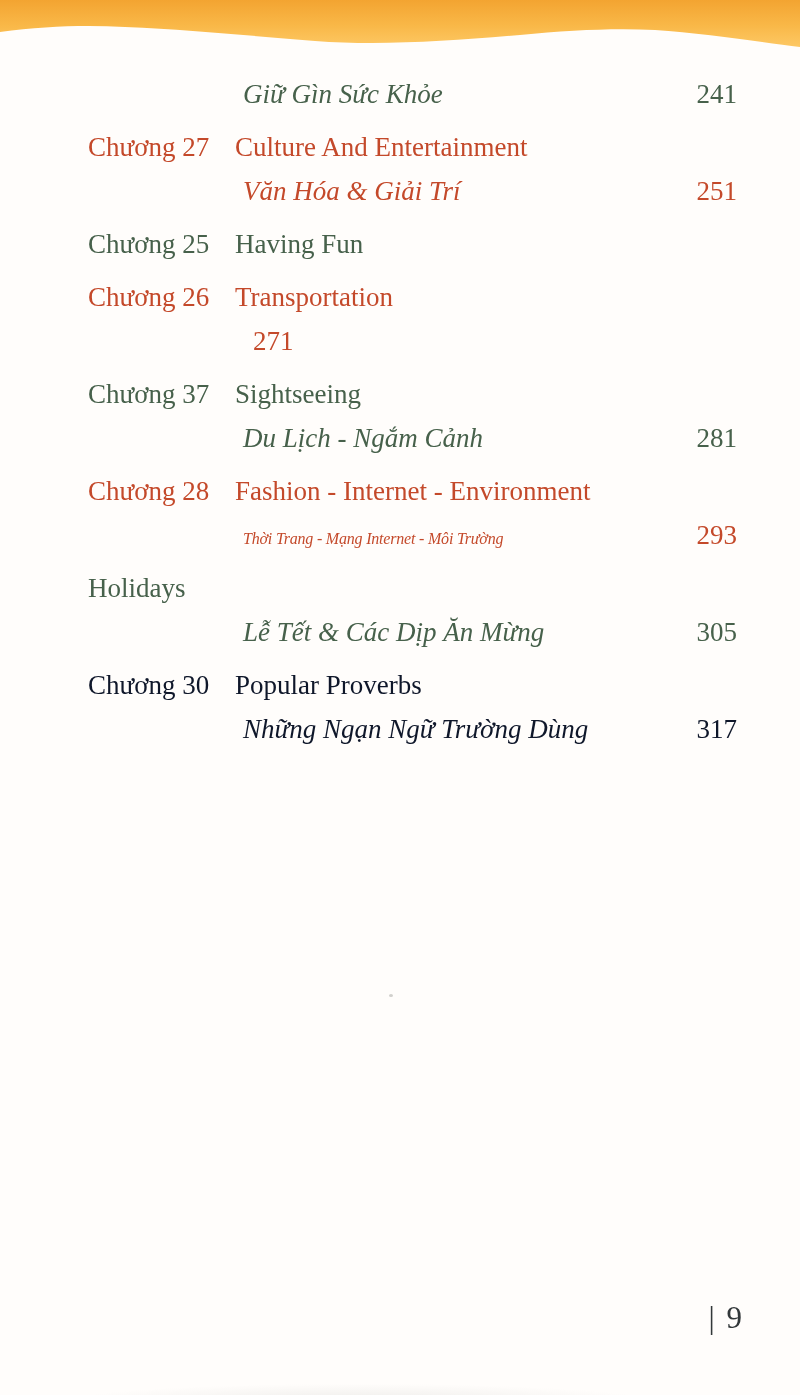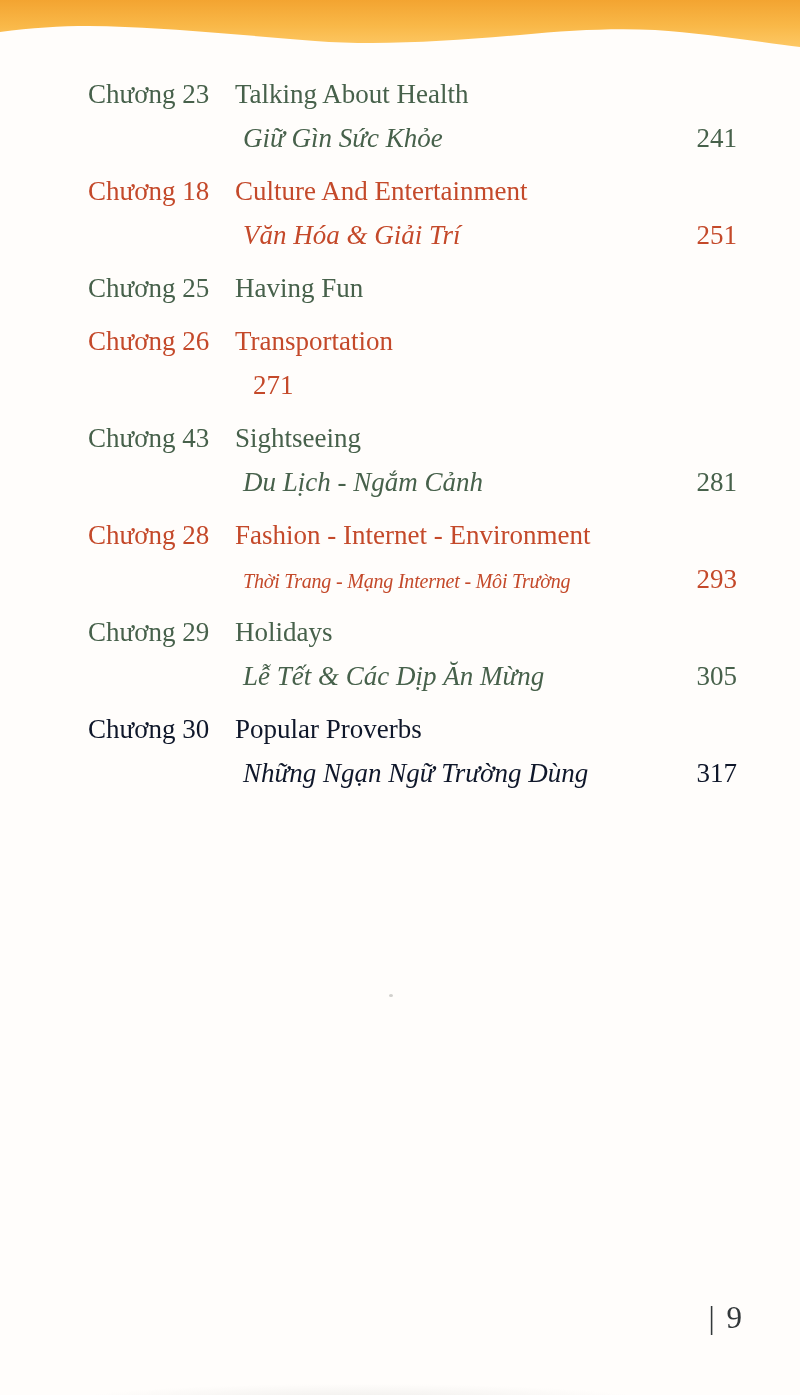--- a/index.html
+++ b/index.html
@@ -62,21 +62,21 @@
   .row2 .subtitle {
     font-style: italic;
     font-size: 27px;
   }
   .row2 .pagenum {
     font-size: 27px;
     text-align: right;
     padding-left: 10px;
   }
   .entry.long .subtitle {
-    font-size: 20px;
+    font-size: 16px;
     letter-spacing: -0.2px;
   }
   
   .folio {
     position: absolute;
     top: 1300px;
     right: 56px;
     font-size: 31px;
     color: #33383a;
     letter-spacing: 2px;
@@ -115,33 +115,29 @@
           <stop id="grad-mid" offset="0.55" stop-color="#f9b848"></stop>
           <stop id="grad-bot" offset="1" stop-color="#fdc864"></stop>
         </linearGradient>
       </defs>
       <path d="M0,32 C45,26 85,25 125,27 C195,30 250,36 315,41 C380,46 450,41 520,35 C570,30 615,28 655,30 C705,33 765,43 800,47 L800,0 L0,0 Z" fill="url(#bannerGrad)"></path>
     </svg>
   </div>
 
   <div class="toc">
     <div class="entry" style="color: rgb(71, 97, 75);">
-      <div class="row1">
-        <span class="chapter">Chương 23</span>
-        <span class="title">Talking About Health</span>
-      </div>
       <div class="row2">
         <span class="subtitle">Giữ Gìn Sức Khỏe</span>
         <span class="pagenum">241</span>
       </div>
     </div>
 
     <div class="entry" style="color: rgb(196, 73, 42);">
       <div class="row1">
-        <span class="chapter">Chương 18</span>
+        <span class="chapter">Chương 27</span>
         <span class="title">Culture And Entertainment</span>
       </div>
       <div class="row2">
         <span class="subtitle">Văn Hóa &amp; Giải Trí</span>
         <span class="pagenum">251</span>
       </div>
     </div>
 
     <div class="entry" style="color: rgb(71, 97, 75);">
       <div class="row1">
@@ -155,21 +151,21 @@
         <span class="chapter">Chương 26</span>
         <span class="title">Transportation</span>
       </div>
       <div class="row2">
         <span class="pagenum">271</span>
       </div>
     </div>
 
     <div class="entry" style="color: rgb(71, 97, 75);">
       <div class="row1">
-        <span class="chapter">Chương 43</span>
+        <span class="chapter">Chương 37</span>
         <span class="title">Sightseeing</span>
       </div>
       <div class="row2">
         <span class="subtitle">Du Lịch - Ngắm Cảnh</span>
         <span class="pagenum">281</span>
       </div>
     </div>
 
     <div class="entry long" style="color: rgb(196, 73, 42);">
       <div class="row1">
@@ -177,21 +173,20 @@
         <span class="title">Fashion - Internet - Environment</span>
       </div>
       <div class="row2">
         <span class="subtitle">Thời Trang - Mạng Internet - Môi Trường</span>
         <span class="pagenum">293</span>
       </div>
     </div>
 
     <div class="entry" style="color: rgb(71, 97, 75);">
       <div class="row1">
-        <span class="chapter">Chương 29</span>
         <span class="title">Holidays</span>
       </div>
       <div class="row2">
         <span class="subtitle">Lễ Tết &amp; Các Dịp Ăn Mừng</span>
         <span class="pagenum">305</span>
       </div>
     </div>
 
     <div class="entry" style="color: #0f172a;">
       <div class="row1">

